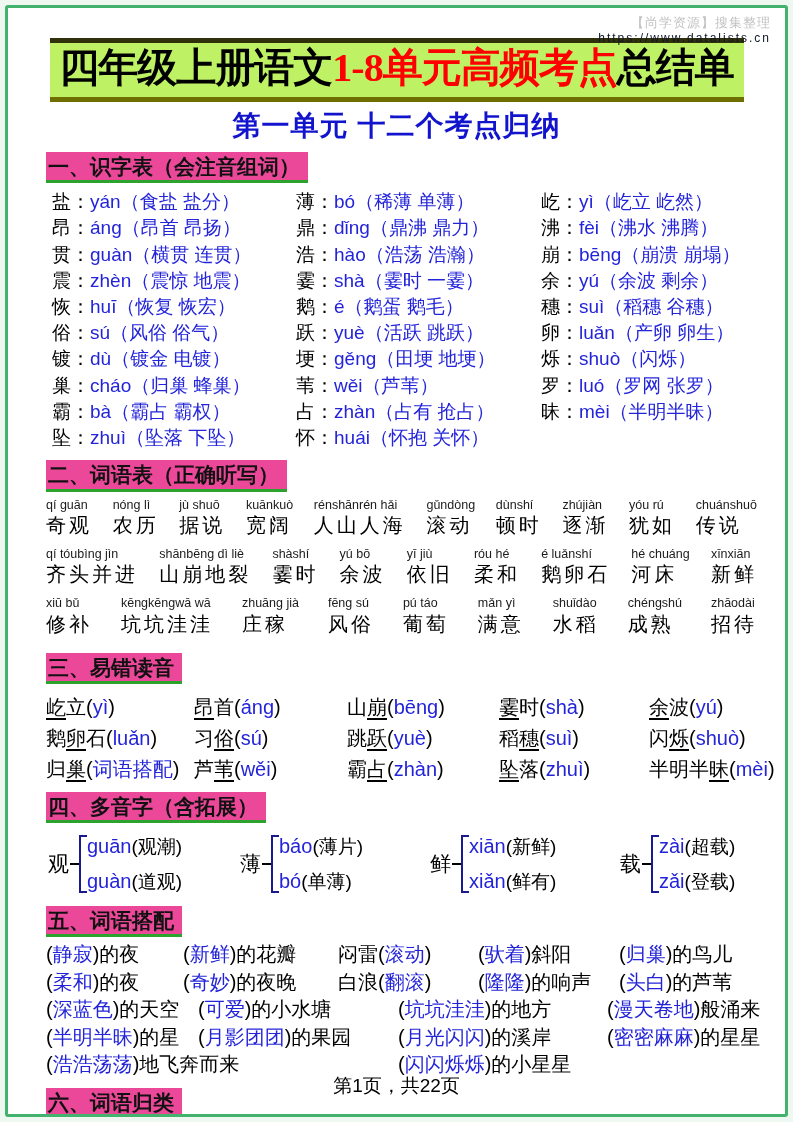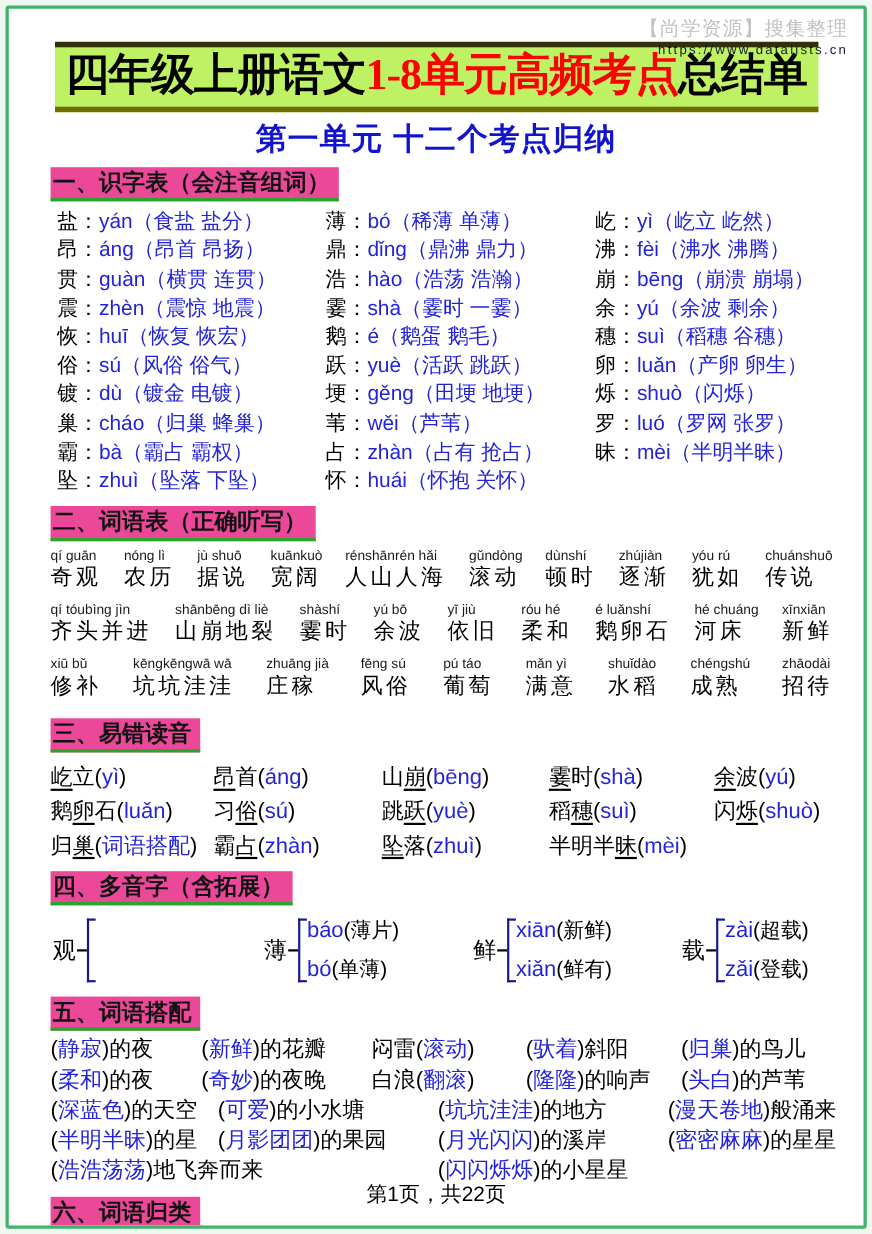--- a/index.html
+++ b/index.html
@@ -2,21 +2,21 @@
 <html><head>
 <meta charset="utf-8">
 <style>
   * { margin:0; padding:0; box-sizing:border-box; }
   html,body { width:793px; height:1122px; background:#eef7f0; font-family:"Liberation Sans", sans-serif; }
   .page {
     position:absolute; left:5px; top:5px; width:783px; height:1112px;
     background:#ffffff; border:3px solid #43b26d; border-radius:3px; overflow:hidden;
   }
   .watermark { position:absolute; top:7px; right:14px; text-align:right; line-height:1.25; }
-  .wm1 { font-size:18px; color:#c2c2c2; letter-spacing:1px; }
+  .wm1 { font-size:13px; color:#c2c2c2; letter-spacing:1px; }
   .wm2 { font-size:12px; color:#0f172a; letter-spacing:2px; }
 
   .title-band {
     margin:30px auto 0; width:694px; background:#bef264; text-align:center;
     border-top:5px solid #30300a; border-bottom:5px solid #6f6f00; padding:3px 0 7px;
   }
   .title-text { font-family:"Liberation Serif", serif; font-weight:bold; font-size:40px; letter-spacing:-1px; line-height:1.1; color:#000; white-space:nowrap; }
   .title-red { color:#ff0000; }
 
   .subtitle { text-align:center; color:#1213cc; font-weight:bold; font-size:28px; margin-top:5px; letter-spacing:1px; }
@@ -254,33 +254,38 @@
         <span class="s3-item"><span class="u3">昂</span>首(<span class="blue">áng</span>)</span>
         <span class="s3-item">山<span class="u3">崩</span>(<span class="blue">bēng</span>)</span>
         <span class="s3-item"><span class="u3">霎</span>时(<span class="blue">shà</span>)</span>
         <span class="s3-item"><span class="u3">余</span>波(<span class="blue">yú</span>)</span>
         <span class="s3-item">鹅<span class="u3">卵</span>石(<span class="blue">luǎn</span>)</span>
         <span class="s3-item">习<span class="u3">俗</span>(<span class="blue">sú</span>)</span>
         <span class="s3-item">跳<span class="u3">跃</span>(<span class="blue">yuè</span>)</span>
         <span class="s3-item">稻<span class="u3">穗</span>(<span class="blue">suì</span>)</span>
         <span class="s3-item">闪<span class="u3">烁</span>(<span class="blue">shuò</span>)</span>
         <span class="s3-item">归<span class="u3">巢</span>(<span class="blue">词语搭配</span>)</span>
+        <span class="s3-item">芦<span class="u3">苇</span>(<span class="blue">wěi</span>)</span>
         <span class="s3-item">霸<span class="u3">占</span>(<span class="blue">zhàn</span>)</span>
         <span class="s3-item"><span class="u3">坠</span>落(<span class="blue">zhuì</span>)</span>
         <span class="s3-item">半明半<span class="u3">昧</span>(<span class="blue">mèi</span>)</span>
       </div>
   </div>
 
   <div class="section">
     <div class="sec-head">四、多音字（含拓展）</div>
     <div class="s4-row">
         <div class="s4-group">
           <span class="s4-ch">观</span>
           <span class="s4-dash"></span>
           <span class="s4-bracket"></span>
+          <span class="s4-readings">
+            <span class="s4-line"><span class="blue">guān</span>(观潮)</span>
+            <span class="s4-line"><span class="blue">guàn</span>(道观)</span>
+          </span>
         </div>
         <div class="s4-group">
           <span class="s4-ch">薄</span>
           <span class="s4-dash"></span>
           <span class="s4-bracket"></span>
           <span class="s4-readings">
             <span class="s4-line"><span class="blue">báo</span>(薄片)</span>
             <span class="s4-line"><span class="blue">bó</span>(单薄)</span>
           </span>
         </div>

